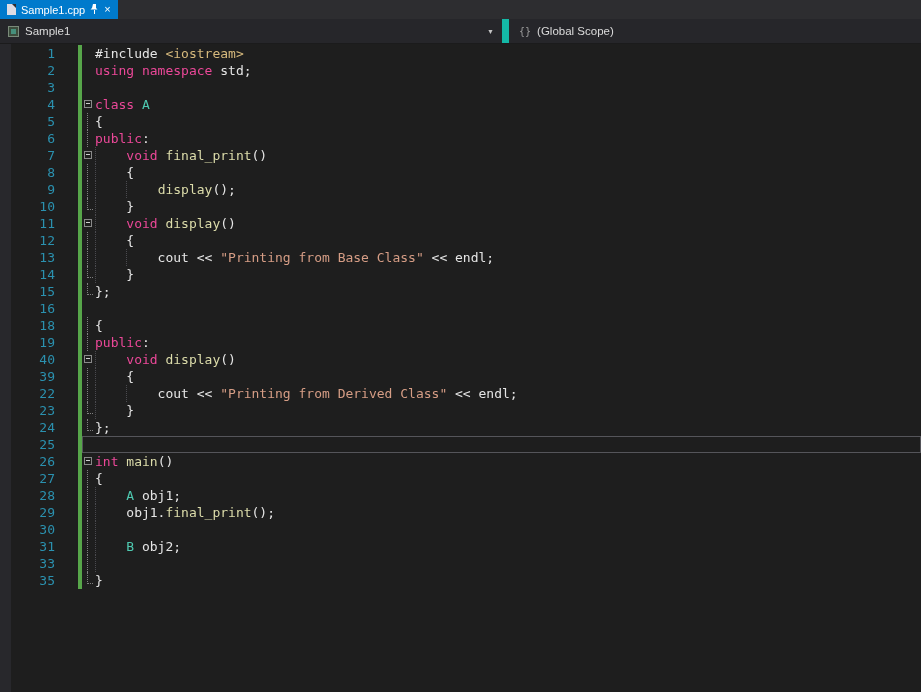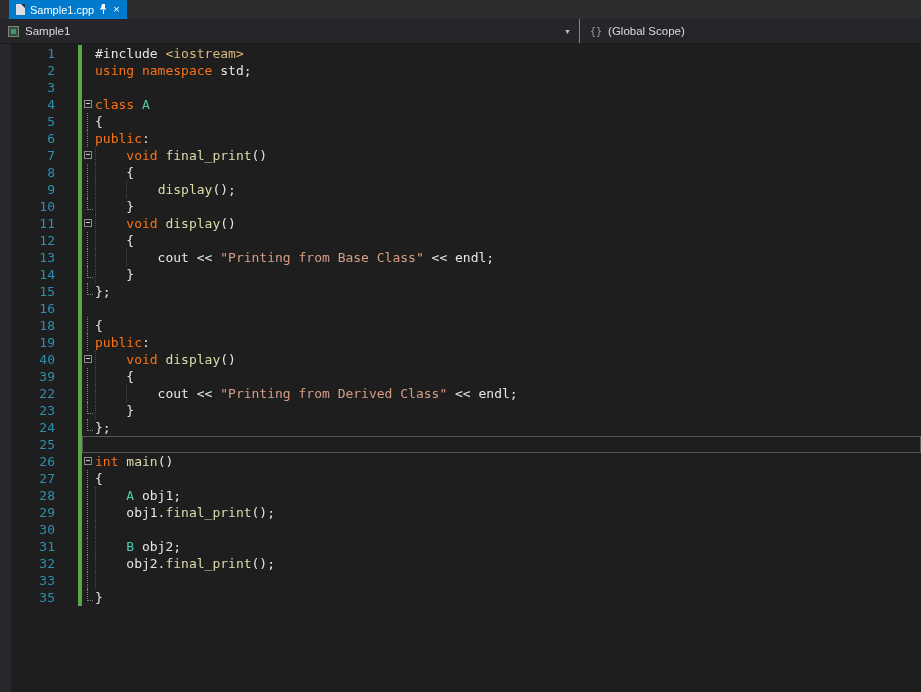--- a/index.html
+++ b/index.html
@@ -7,32 +7,32 @@
     width:921px;height:692px;overflow:hidden;
     background:#1e1e1e;
     font-family:"Liberation Sans",sans-serif;
     -webkit-font-smoothing:antialiased;
   }
 
   
   .tabbar{height:19px;background:#2d2d30;display:flex;align-items:stretch;}
   .tab{
     background:#007acc;color:#ffffff;display:flex;align-items:center;gap:5px;
-    padding:0 7px;font-size:11px;cursor:default;margin-left:9px;
+    padding:0 7px;font-size:11px;cursor:default;
   }
   .doc-icon{width:9px;height:11px;background:#dcdce4;position:relative;flex:none;}
   .doc-icon::after{content:'';position:absolute;right:0;top:0;border:2px solid #2d2d30;
     border-left-color:transparent;border-bottom-color:transparent;}
   .pin-icon{flex:none;display:flex;align-items:center;}
   .close-glyph{font-size:11px;line-height:1;color:#ffffff;}
 
   
   .navbar{height:24px;background:#26262a;display:flex;align-items:stretch;border-bottom:1px solid #1b1b1c;}
   .combo{display:flex;align-items:center;font-size:11.5px;color:#dcdcdc;cursor:default;}
-  .combo-left{width:580px;box-sizing:border-box;border-right:1px solid #14b8a6;padding:0 8px;gap:6px;justify-content:center;}
+  .combo-left{width:509px;box-sizing:border-box;border-right:7px solid #14b8a6;padding:0 8px;gap:6px;justify-content:center;}
   .combo-right{flex:1;padding:0 10px;gap:6px;}
   .combo .arrow{font-size:7px;color:#c5c5c5;}
   .combo-left .arrow{margin-left:auto;}
   .proj-icon{width:11px;height:11px;background:#3c4c3c;border:1px solid #7a8a7a;box-sizing:border-box;position:relative;flex:none;}
   .proj-icon::after{content:'';position:absolute;inset:2px;background:#4ec9b0;opacity:.55;}
   .scope-icon{font-family:"DejaVu Sans Mono",monospace;font-size:10px;color:#9b9b9b;}
 
   
   .editor{position:relative;height:648px;display:flex;background:#1e1e1e;}
   .margin-strip{width:11px;background:#28282c;flex:none;}
@@ -46,21 +46,21 @@
   .outl{width:12px;position:relative;flex:none;}
   .mbox{position:absolute;left:2px;top:4px;width:8px;height:8px;border:1px solid #8a8a8a;box-sizing:border-box;background:#1e1e1e;}
   .mbox::after{content:'';position:absolute;left:1px;right:1px;top:50%;margin-top:-1px;border-top:1px solid #cfcfcf;}
   .mline{position:absolute;left:5px;top:0;bottom:0;border-left:1px dotted #808080;}
   .mend{position:absolute;left:5px;top:0;height:11px;width:5px;border-left:1px dotted #808080;border-bottom:1px dotted #808080;}
   .code{flex:1;position:relative;padding-left:1px;color:#d4d4d4;}
   .guide{position:absolute;top:0;bottom:0;border-left:1px dotted #4a4a4f;}
 
   
   .tk-d{color:#e5e5e5;}
-  .tk-k{color:#f97316;}
+  .tk-k{color:#ec4899;}
   .tk-t{color:#4ec9b0;}
   .tk-f{color:#dcdcaa;}
   .tk-s{color:#d69d85;}
   .tk-pp{color:#d7ba7d;text-align:center;}
   .tk-n{color:#b5cea8;}
 </style>
 </head>
 <body>
 
 <div class="tabbar">
@@ -115,17 +115,16 @@
       <div class="row"><span class="ln">22</span><span class="chg"></span><span class="wrap"><span class="outl"><span class="mline"></span></span><span class="code"><span class="guide" style="left: calc(0ch + 1px);"></span><span class="guide" style="left: calc(4ch + 1px);"></span><span class="tk-d">        cout &lt;&lt; </span><span class="tk-s">"Printing from Derived Class"</span><span class="tk-d"> &lt;&lt; endl;</span></span></span></div>
       <div class="row"><span class="ln">23</span><span class="chg"></span><span class="wrap"><span class="outl"><span class="mend"></span></span><span class="code"><span class="guide" style="left: calc(0ch + 1px);"></span><span class="tk-d">    }</span></span></span></div>
       <div class="row"><span class="ln">24</span><span class="chg"></span><span class="wrap"><span class="outl"><span class="mend"></span></span><span class="code"><span class="tk-d">};</span></span></span></div>
       <div class="row cur"><span class="ln">25</span><span class="chg"></span><span class="wrap"><span class="outl"></span><span class="code"></span></span></div>
       <div class="row"><span class="ln">26</span><span class="chg"></span><span class="wrap"><span class="outl"><span class="mbox"></span></span><span class="code"><span class="tk-k">int</span><span class="tk-d"> </span><span class="tk-f">main</span><span class="tk-d">()</span></span></span></div>
       <div class="row"><span class="ln">27</span><span class="chg"></span><span class="wrap"><span class="outl"><span class="mline"></span></span><span class="code"><span class="tk-d">{</span></span></span></div>
       <div class="row"><span class="ln">28</span><span class="chg"></span><span class="wrap"><span class="outl"><span class="mline"></span></span><span class="code"><span class="guide" style="left: calc(0ch + 1px);"></span><span class="tk-d">    </span><span class="tk-t">A</span><span class="tk-d"> obj1;</span></span></span></div>
       <div class="row"><span class="ln">29</span><span class="chg"></span><span class="wrap"><span class="outl"><span class="mline"></span></span><span class="code"><span class="guide" style="left: calc(0ch + 1px);"></span><span class="tk-d">    obj1.</span><span class="tk-f">final_print</span><span class="tk-d">();</span></span></span></div>
       <div class="row"><span class="ln">30</span><span class="chg"></span><span class="wrap"><span class="outl"><span class="mline"></span></span><span class="code"><span class="guide" style="left: calc(0ch + 1px);"></span></span></span></div>
       <div class="row"><span class="ln">31</span><span class="chg"></span><span class="wrap"><span class="outl"><span class="mline"></span></span><span class="code"><span class="guide" style="left: calc(0ch + 1px);"></span><span class="tk-d">    </span><span class="tk-t">B</span><span class="tk-d"> obj2;</span></span></span></div>
-      <div class="row"><span class="ln">32</span><span class="chg"></span><span class="wrap"><span class="outl"><span class="mline"></span></span><span class="code"><span class="guide" style="left: calc(0ch + 1px);"></span><span class="tk-d">    obj2.</span><span class="tk-f">final_print</span><span class="tk-d">();</span></span></span></div>
       <div class="row"><span class="ln">33</span><span class="chg"></span><span class="wrap"><span class="outl"><span class="mline"></span></span><span class="code"><span class="guide" style="left: calc(0ch + 1px);"></span></span></span></div>
       <div class="row"><span class="ln">35</span><span class="chg"></span><span class="wrap"><span class="outl"><span class="mend"></span></span><span class="code"><span class="tk-d">}</span></span></span></div>
     </div>
 </div>
 
 </body></html>

